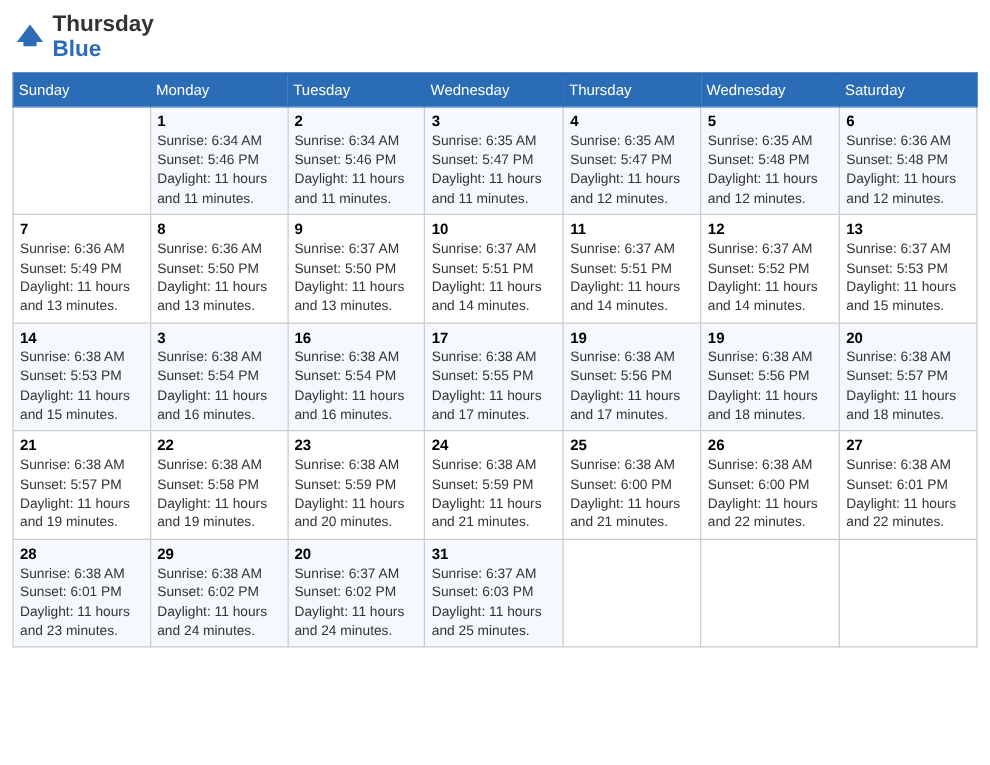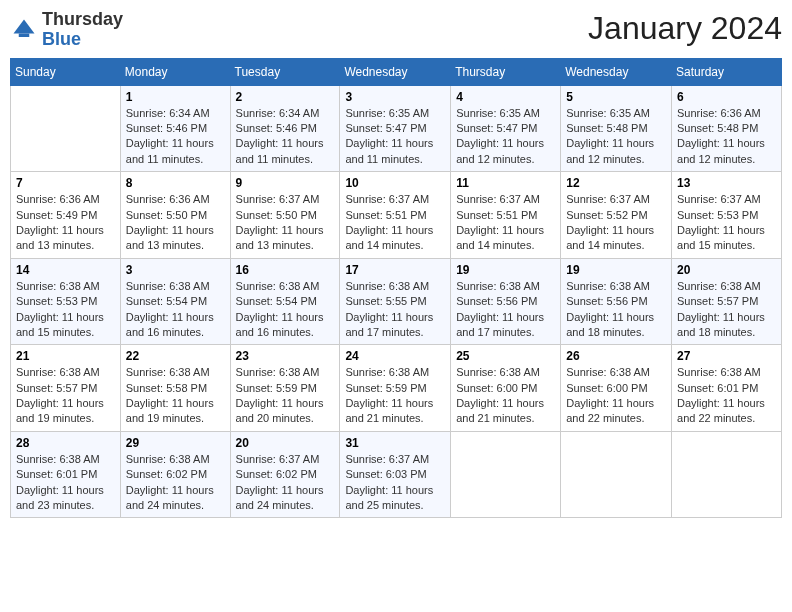--- a/index.html
+++ b/index.html
@@ -92,21 +92,20 @@
     <svg class="logo-icon" viewBox="0 0 32 32">
       <polygon points="16,4 28,20 4,20" fill="#2a6cb5"></polygon>
       <rect x="10" y="20" width="12" height="4" fill="#2a6cb5"></rect>
     </svg>
     <div class="logo-text">
       <span class="logo-general">Thursday</span><br>
       <span class="logo-blue">Blue</span>
     </div>
   </div>
   <div class="title-block">
-    <div class="month-title">January 2024</div>
   </div>
 </div>
 
 <table>
   <thead>
     <tr>
 
     <th>Sunday</th>
         <th>Monday</th>
         <th>Tuesday</th>

